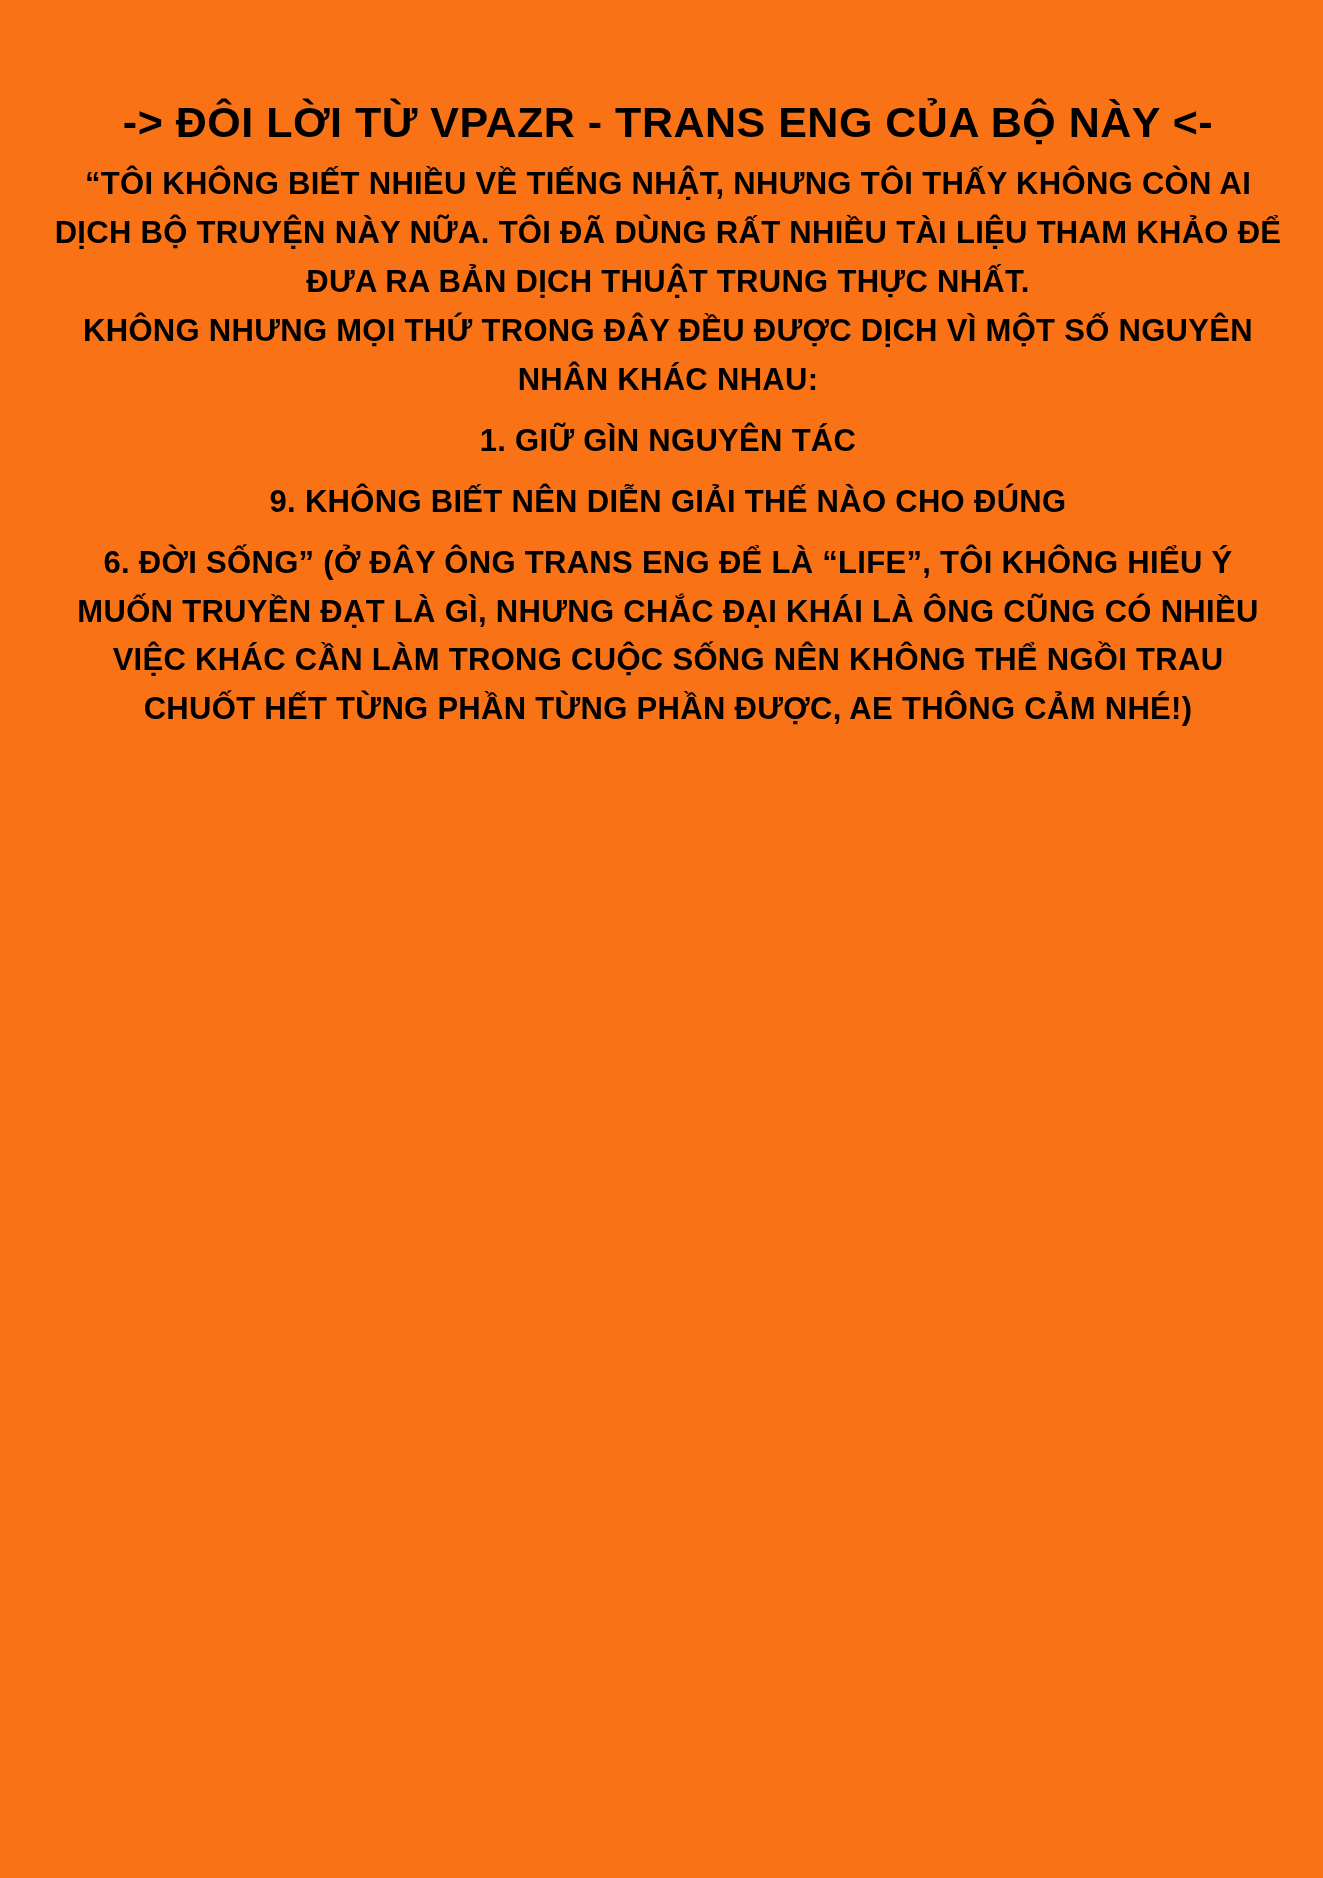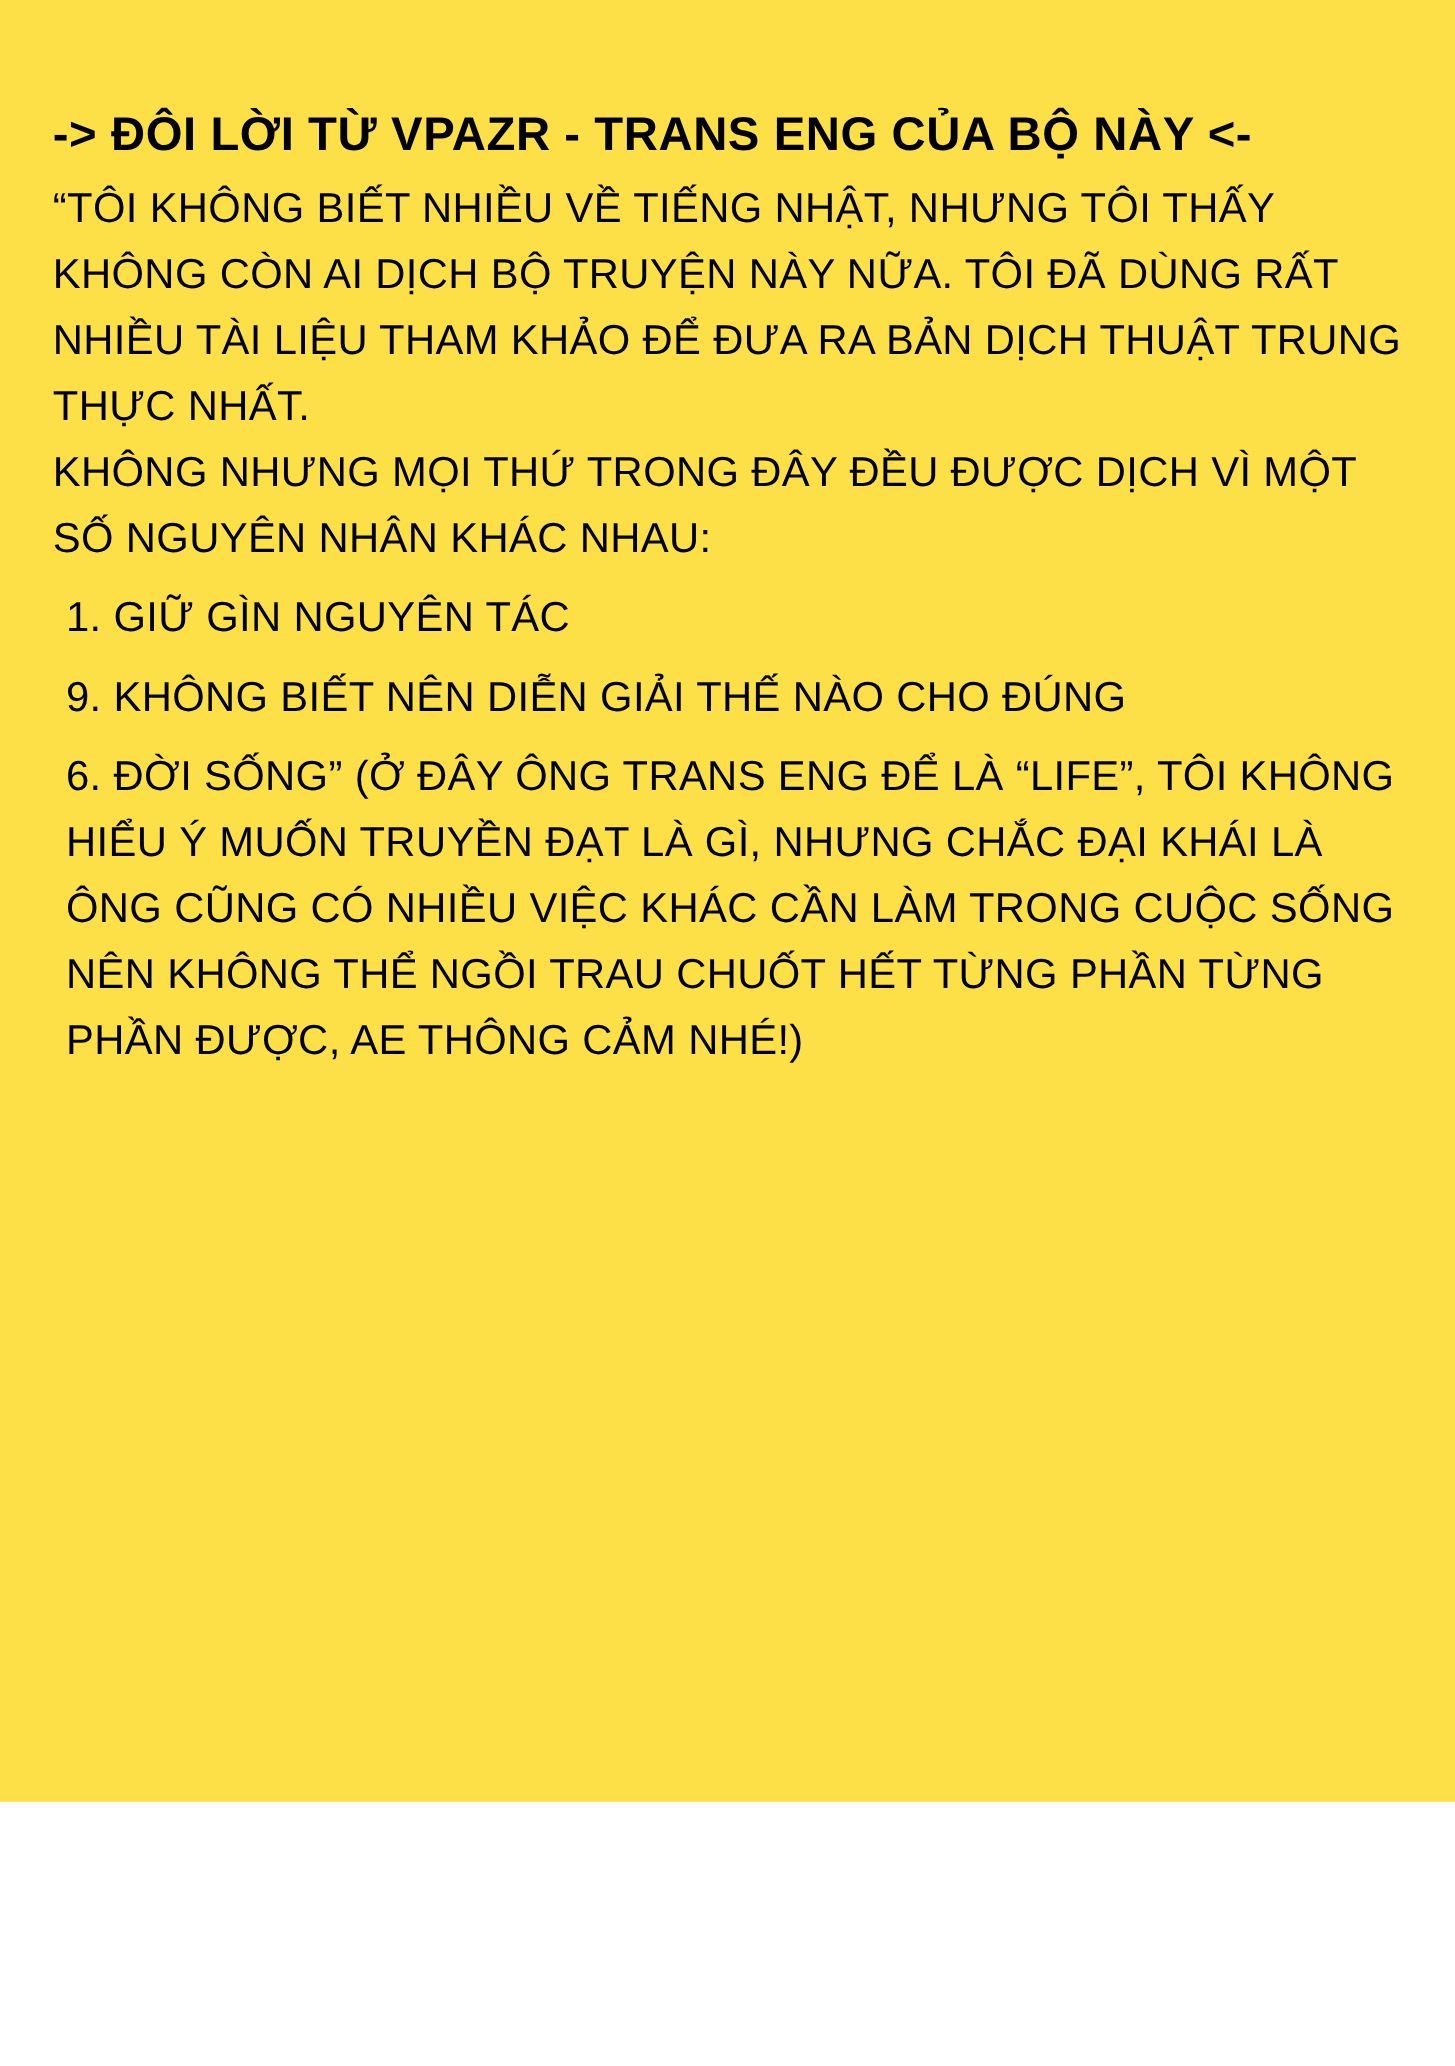--- a/index.html
+++ b/index.html
@@ -13,41 +13,42 @@
     position: relative;
     font-family: "Liberation Sans", sans-serif;
     color: #000000;
     overflow: hidden;
   }
   .page {
     position: absolute;
     left: 0;
     top: 0;
     width: 1323px;
-    height: 1638px;
-    background: #fde047;
+    height: 1878px;
+    background: #f97316;
     box-sizing: border-box;
+    text-align: center;
   }
   .content {
     position: absolute;
     left: 48px;
     top: 96px;
     width: 1240px;
   }
   .note-title {
     font-size: 43px;
     font-weight: 700;
     letter-spacing: 0.5px;
     line-height: 1.25;
     margin: 0 0 10px 0;
     white-space: nowrap;
   }
   .note-body {
-    font-size: 38px;
-    font-weight: 400;
+    font-size: 31px;
+    font-weight: 700;
     line-height: 1.58;
     letter-spacing: 0.3px;
   }
   .para {
     margin: 0;
     padding: 0;
   }
   .list-item {
     margin: 12px;
     padding: 0;

